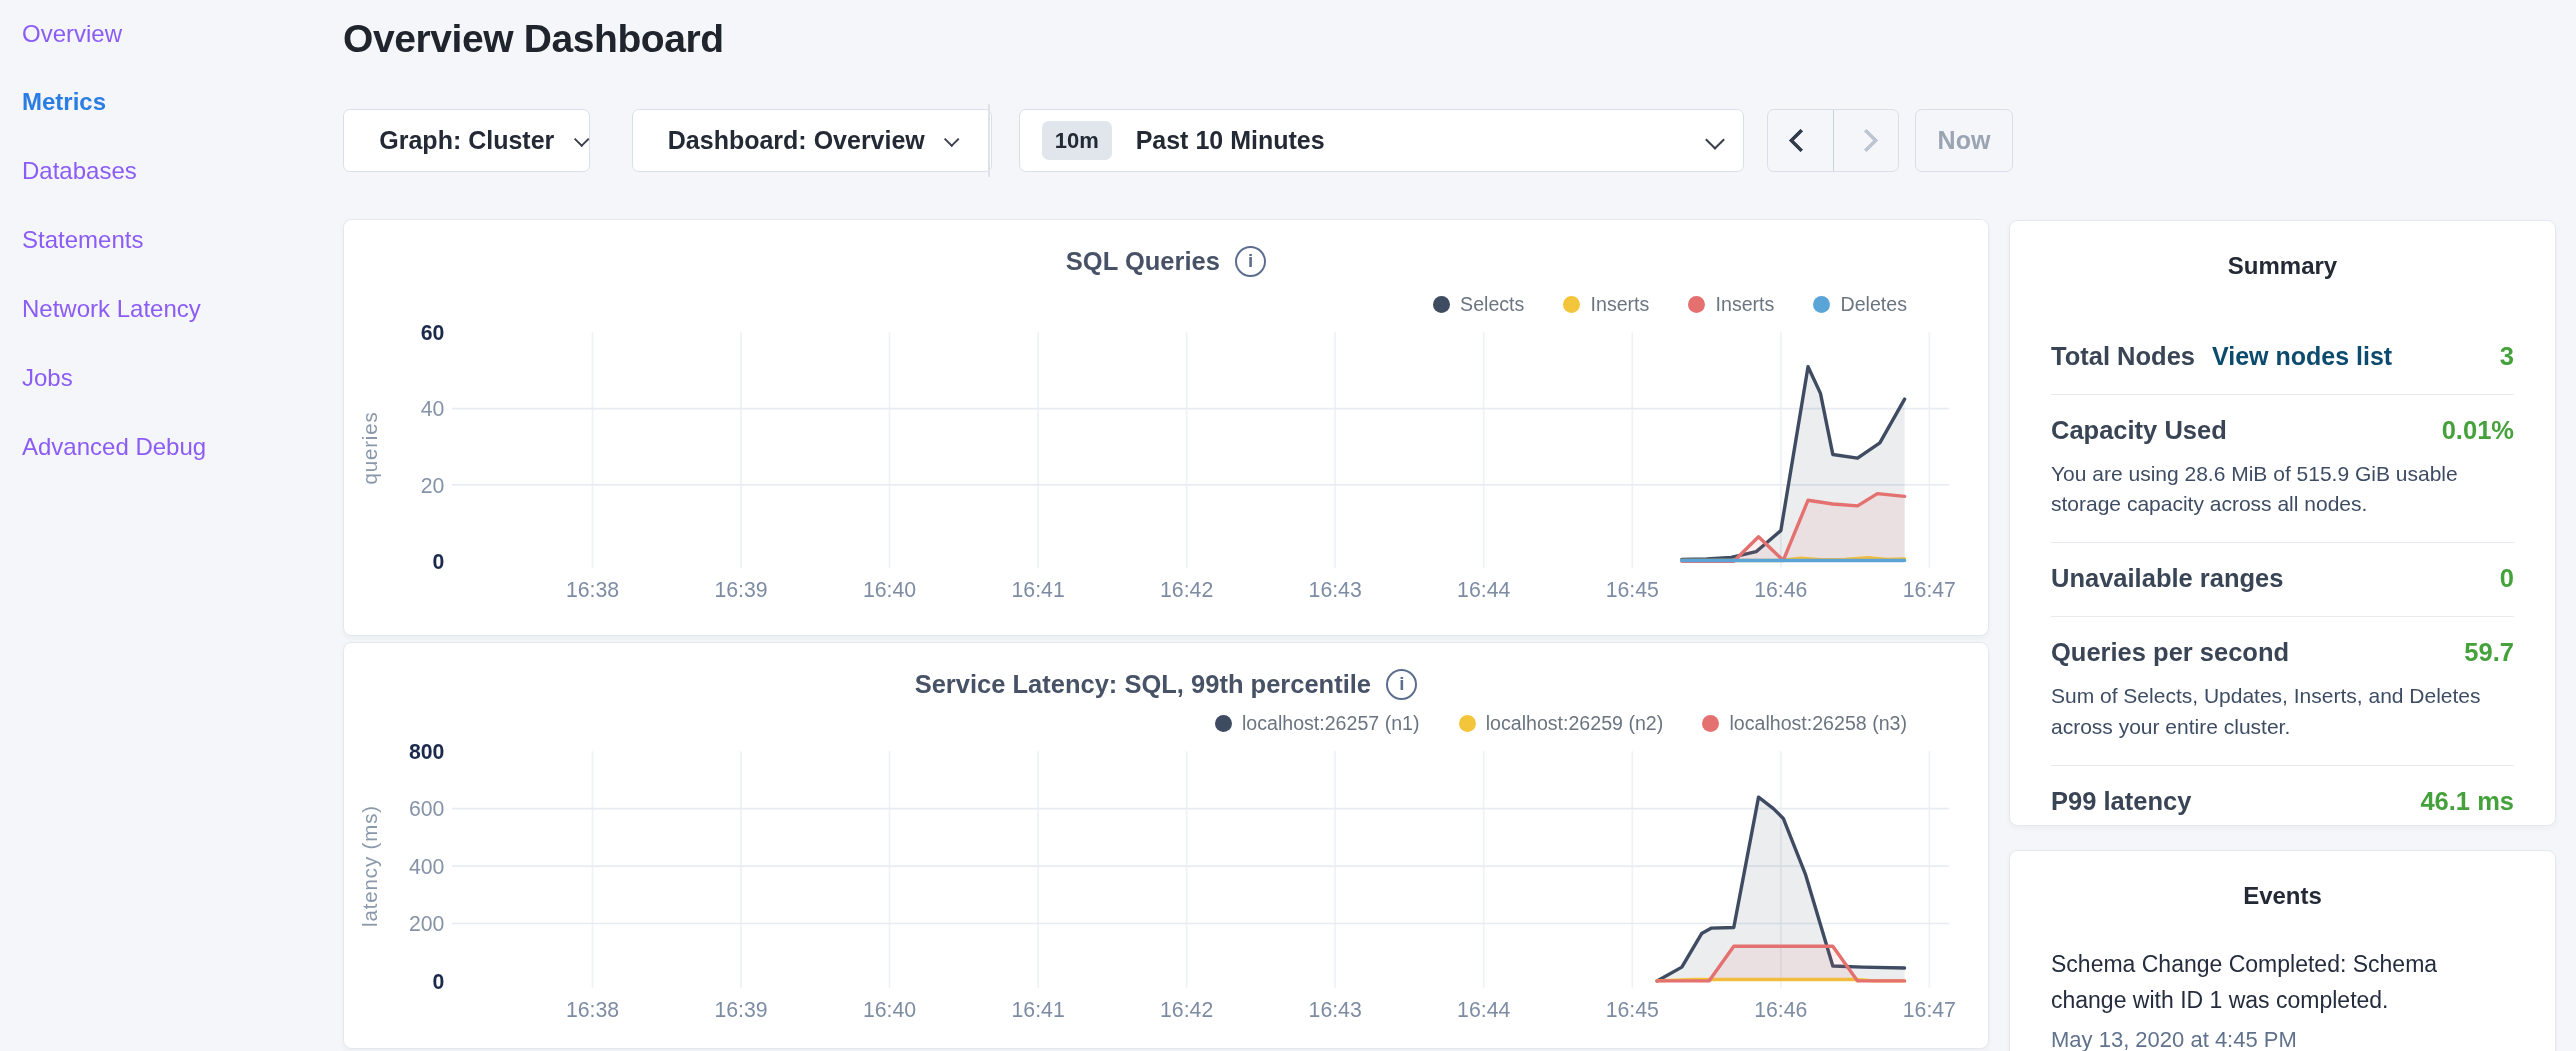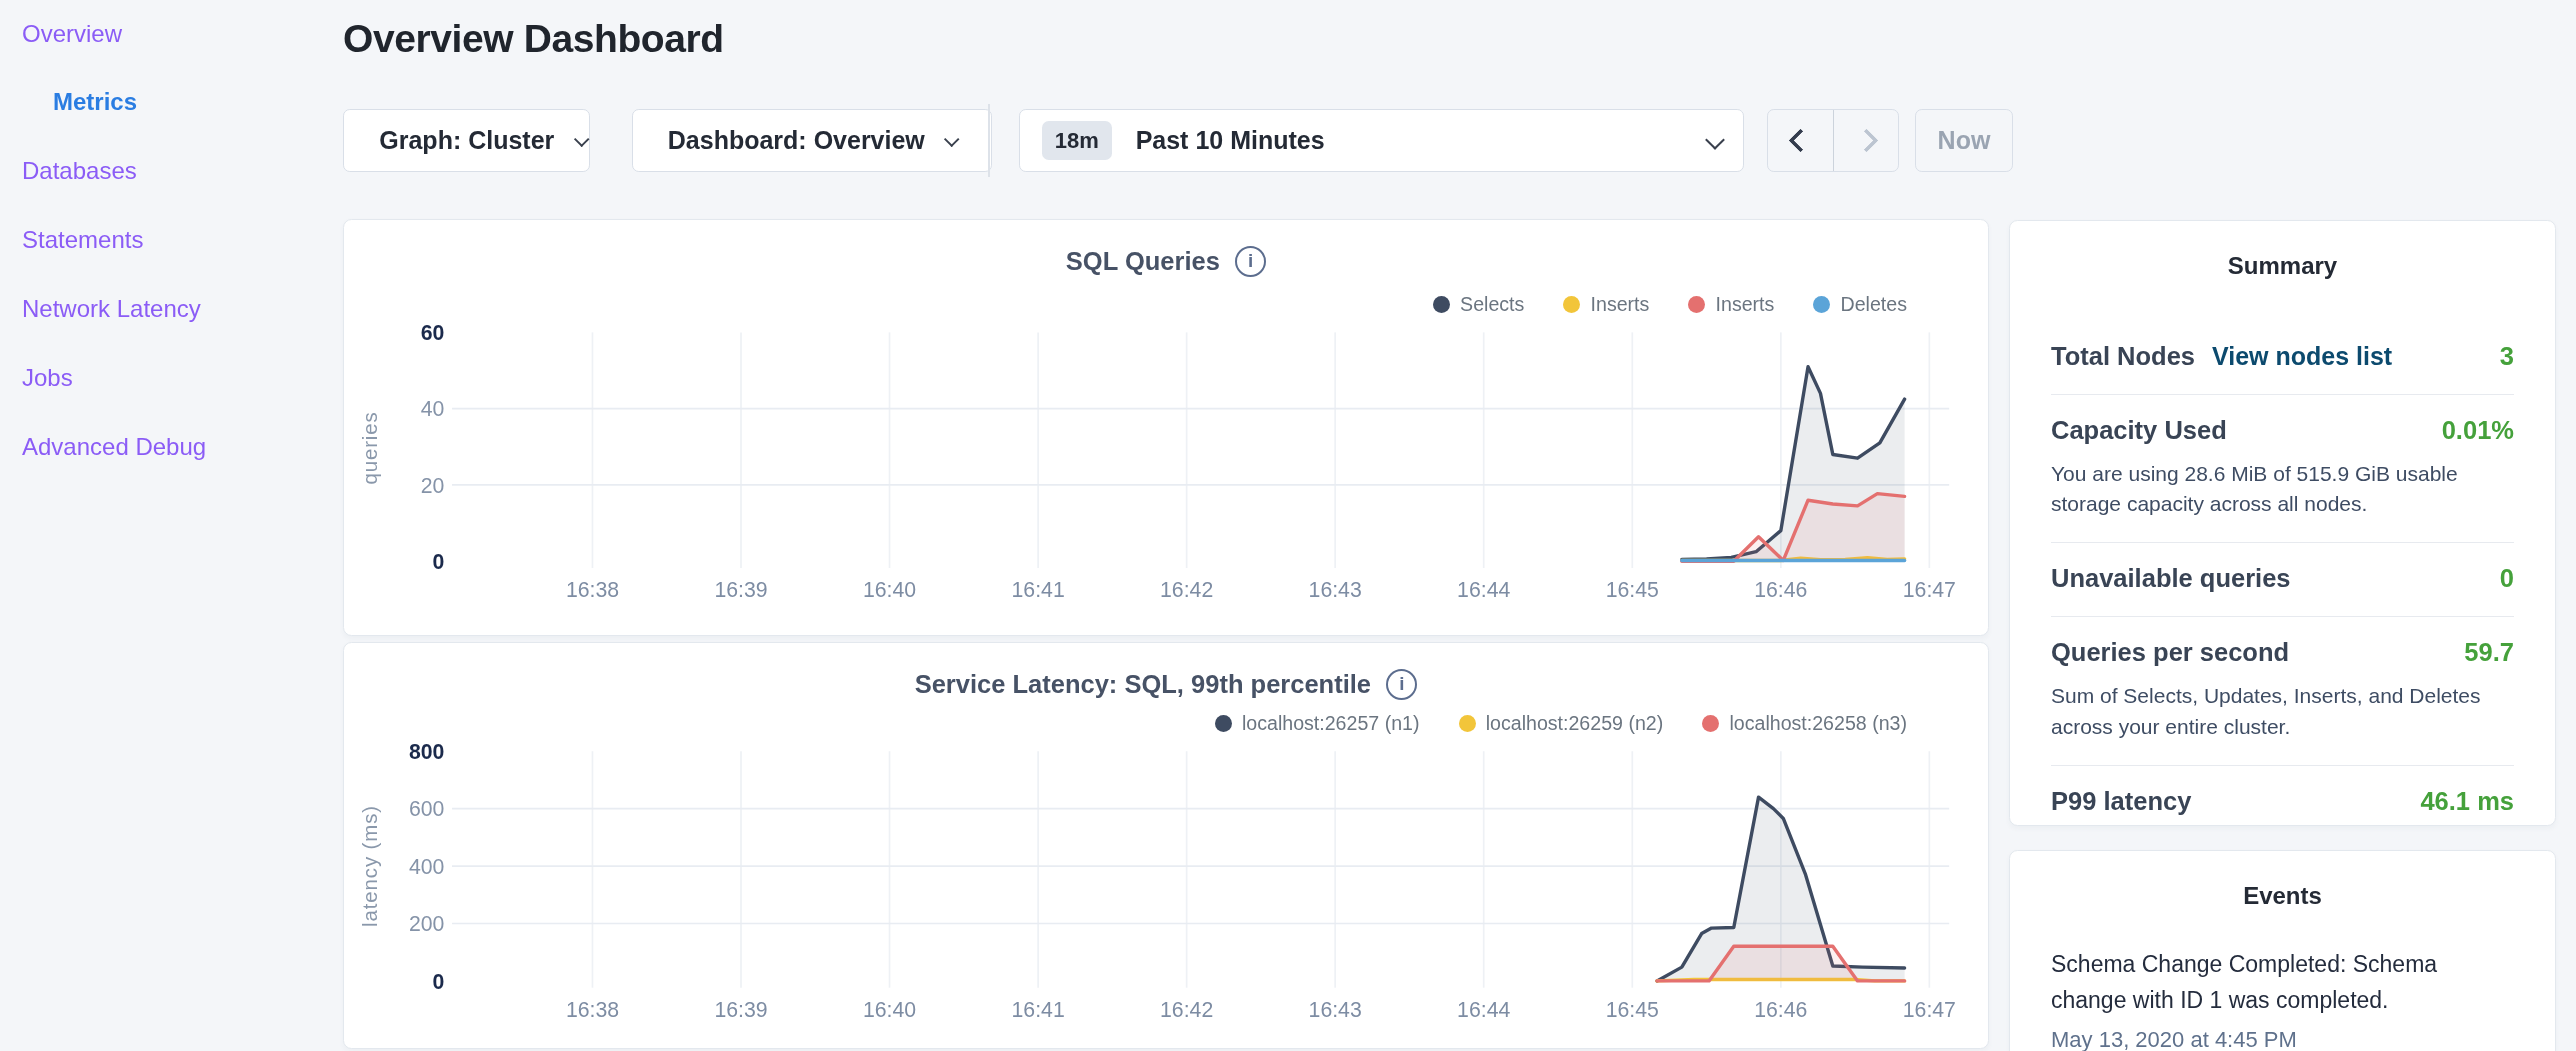--- a/index.html
+++ b/index.html
@@ -2,21 +2,21 @@
 <html style="font-size:13.6px"><head>
 <meta charset="utf-8">
 <style>
   * { margin:0; padding:0; box-sizing:border-box; }
   html,body { width:2576px; height:1051px; overflow:hidden; }
   body { background:#f4f6f9; font-family:"Liberation Sans", sans-serif; color:#394455; position:relative; }
 
   
   .sidebar { position:absolute; left:0; top:0; width:340px; height:1051px; }
   .nav-item { position:absolute; left:22px; font-size:24px; font-weight:400; color:#8b5cf6; cursor:pointer; white-space:nowrap; }
-  .nav-item.active { color:#2a7de2; font-weight:700;margin-left:31px; }
+  .nav-item.active { color:#2a7de2; font-weight:700; }
 
   
   .page-title { position:absolute; left:343px; top:17px; font-size:39px; font-weight:700; color:#20252d; letter-spacing:-0.4px; }
 
   
   .ctl { position:absolute; top:109px; height:63px; background:#ffffff; border:1.7px solid #d9dfe8; border-radius:6.8px; display:flex; align-items:center; cursor:pointer; }
   .dd-label { font-size:25px; font-weight:700; color:#242a35; white-space:nowrap; }
   .chev { display:inline-block; width:11px; height:11px; border-right:2.6px solid #39404d; border-bottom:2.6px solid #39404d; transform:rotate(45deg) translateY(-1.7px); }
   .graph-dd { left:343px; width:247px; justify-content:center; gap:20.4px;padding-left:32px; }
   .dash-dd  { left:632px; width:360px; justify-content:center; gap:20.4px; }
@@ -87,21 +87,21 @@
 <div class="ctl graph-dd">
   <span class="dd-label">Graph: Cluster</span>
   <span class="chev"></span>
 </div>
 <div class="ctl dash-dd">
   <span class="dd-label">Dashboard: Overview</span>
   <span class="chev"></span>
 </div>
 <div class="ctl-divider"></div>
 <div class="ctl time-select">
-  <span class="time-badge">18m</span>
+  <span class="time-badge">10m</span>
   <span class="time-label">Past 10 Minutes</span>
   <span class="chev time-chev"></span>
 </div>
 <div class="ctl nav-group">
   <span class="nav-half">
       <span class="arrow left"></span>
     </span>
   <span class="nav-half">
       <span class="arrow right"></span>
     </span>
@@ -240,21 +240,21 @@
       </div>
       <div class="summary-row">
         <div class="summary-head">
           <span class="summary-label">Capacity Used</span>
           <span class="summary-value">0.01%</span>
         </div>
         <div class="summary-desc">You are using 28.6 MiB of 515.9 GiB usable storage capacity across all nodes.</div>
       </div>
       <div class="summary-row">
         <div class="summary-head">
-          <span class="summary-label">Unavailable queries</span>
+          <span class="summary-label">Unavailable ranges</span>
           <span class="summary-value">0</span>
         </div>
       </div>
       <div class="summary-row">
         <div class="summary-head">
           <span class="summary-label">Queries per second</span>
           <span class="summary-value">59.7</span>
         </div>
         <div class="summary-desc">Sum of Selects, Updates, Inserts, and Deletes across your entire cluster.</div>
       </div>

